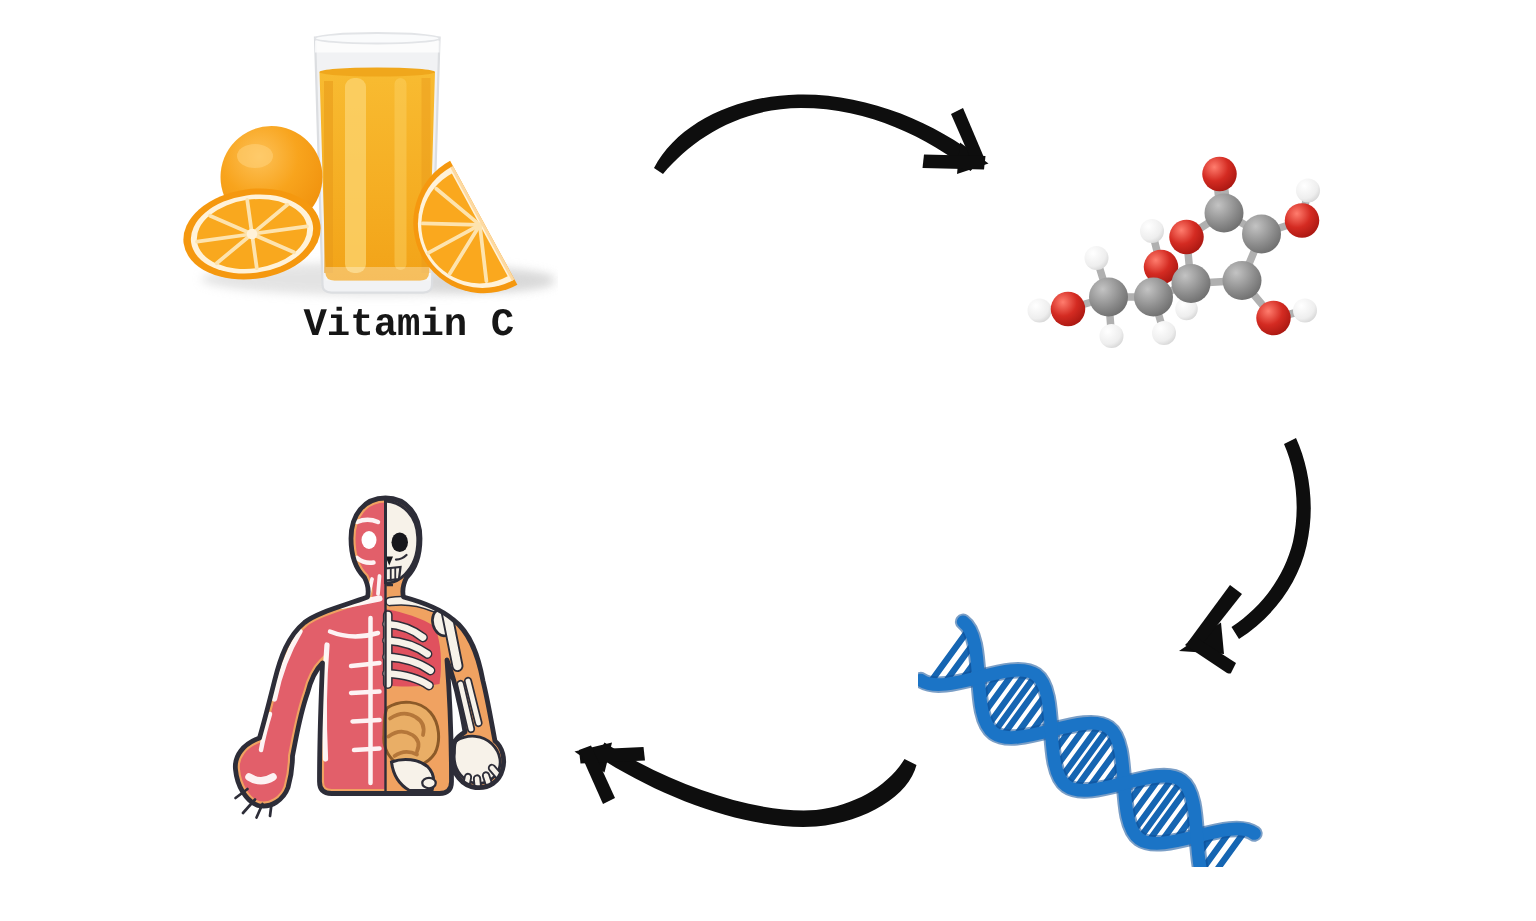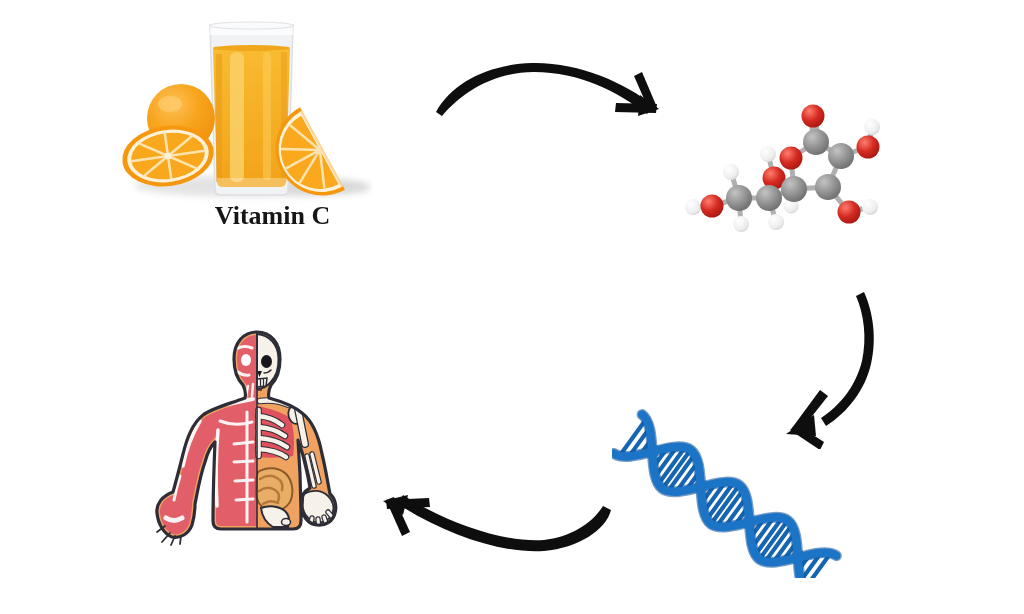--- a/index.html
+++ b/index.html
@@ -1,18 +1,18 @@
 <!DOCTYPE html>
 <html><head>
 <meta charset="utf-8">
 <style>
   html,body{margin:0;padding:0;background:#ffffff;}
   #canvas{
     position:relative;width:952px;height:614px;background:#ffffff;overflow:hidden;
-    font-family:Liberation Serif, serif;
+    font-family:Liberation Mono, monospace;
     padding-left:17px;
   }
   .abs{position:absolute;}
   #caption{
     left:190px;top:201px;width:165px;text-align:center;
     font-size:26px;font-weight:bold;color:#161616;letter-spacing:0px;
   }
 </style>
 </head>
 <body>

